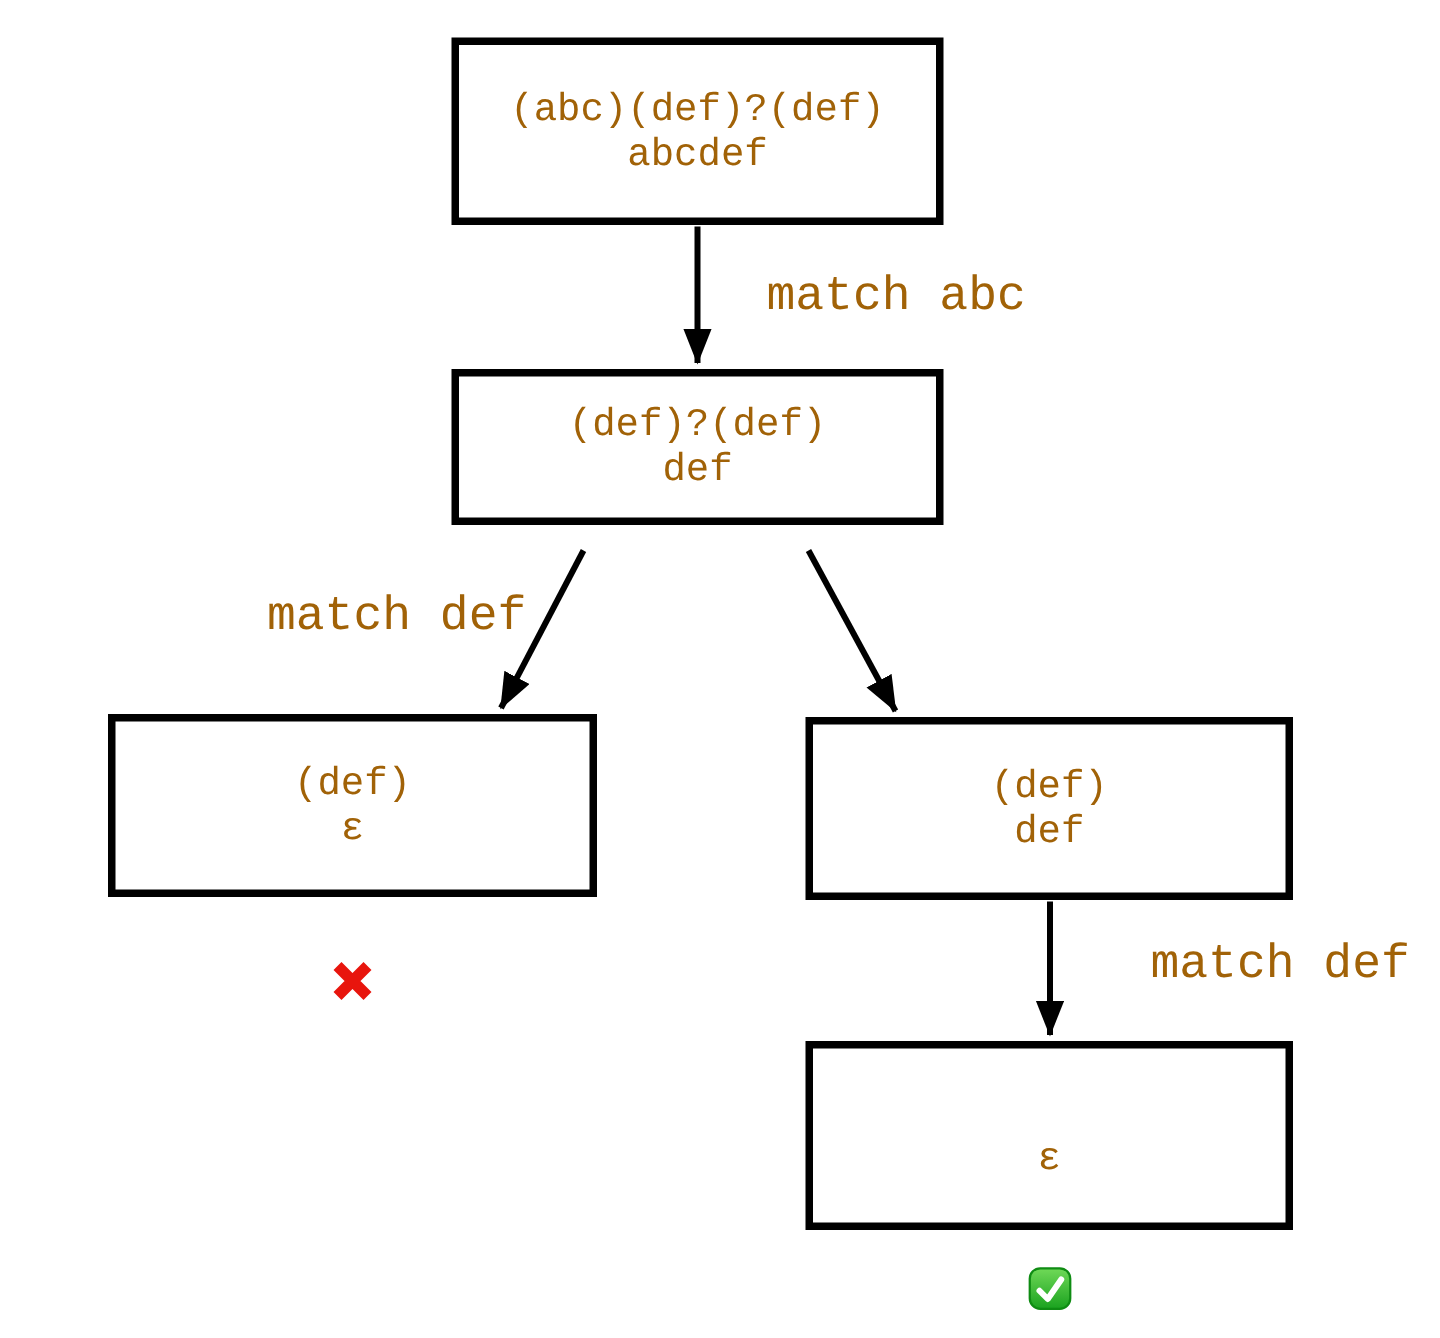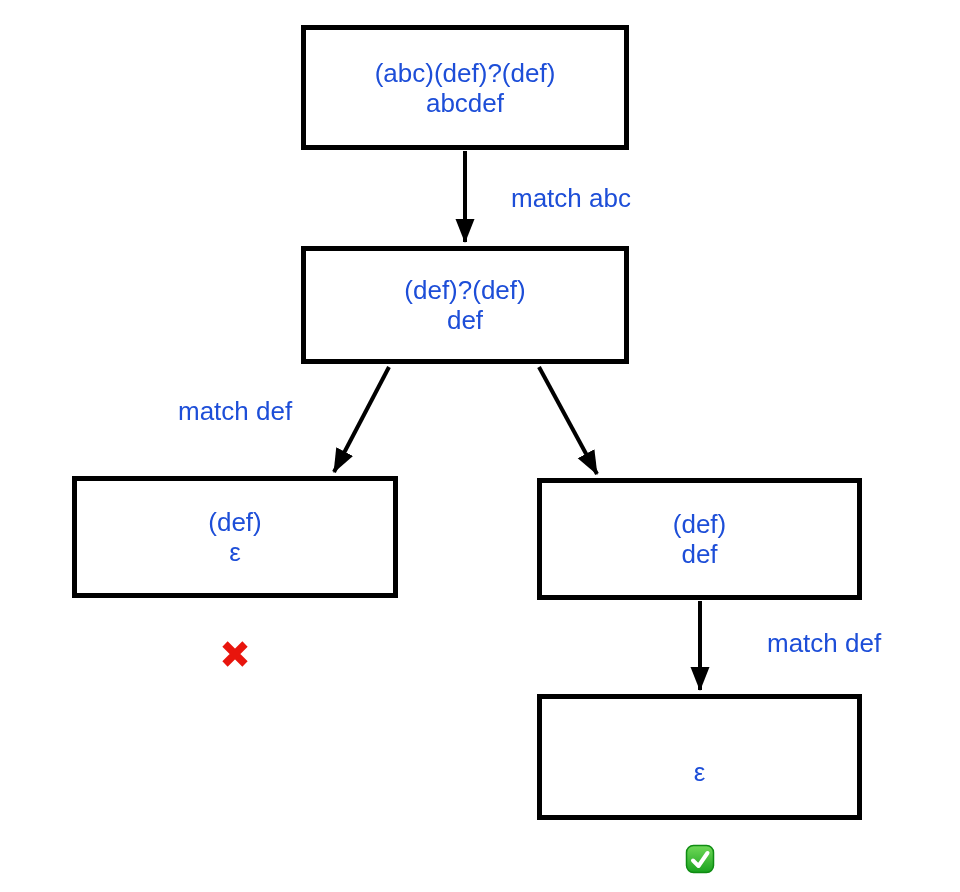--- a/index.html
+++ b/index.html
@@ -5,22 +5,22 @@
   html, body {
     margin: 0;
     padding: 0;
     background: #ffffff;
   }
   .canvas {
     position: relative;
     width: 960px;
     height: 892px;
     background: #ffffff;
-    font-family: Liberation Sans, sans-serif;
-    color: #1d4ed8;
+    font-family: Liberation Mono, monospace;
+    color: #a16207;
     overflow: hidden;
   }
   .node {
     position: absolute;
     box-sizing: border-box;
     border: 5px solid #000000;
     background: #ffffff;
     display: flex;
     flex-direction: column;
     justify-content: center;
@@ -28,26 +28,26 @@
   }
   .node-line {
     font-size: 26px;
     line-height: 30px;
     min-height: 30px;
     white-space: pre;
     text-align: center;
   }
   .edge-label {
     position: absolute;
-    font-size: 26px;
+    font-size: 32px;
     line-height: 28px;
     white-space: pre;
   }
   #node-root      { left: 301px; top: 25px;  width: 328px; height: 125px; }
-  #node-after-abc { left: 301px; top: 246px; width: 328px; height: 118px; }
+  #node-after-abc { left: 301px; top: 246px; width: 328px; height: 104px; }
   #node-left      { left: 72px;  top: 476px; width: 326px; height: 122px; }
   #node-right     { left: 537px; top: 478px; width: 325px; height: 122px; }
   #node-final     { left: 537px; top: 694px; width: 325px; height: 126px; }
 
   #label-match-abc      { left: 511px; top: 184px; }
   #label-match-def-left { left: 178px; top: 397px; }
   #label-dont-match-def { left: 601px; top: 391px; }
   #label-match-def-right{ left: 767px; top: 629px; }
 
   .svg-layer {

